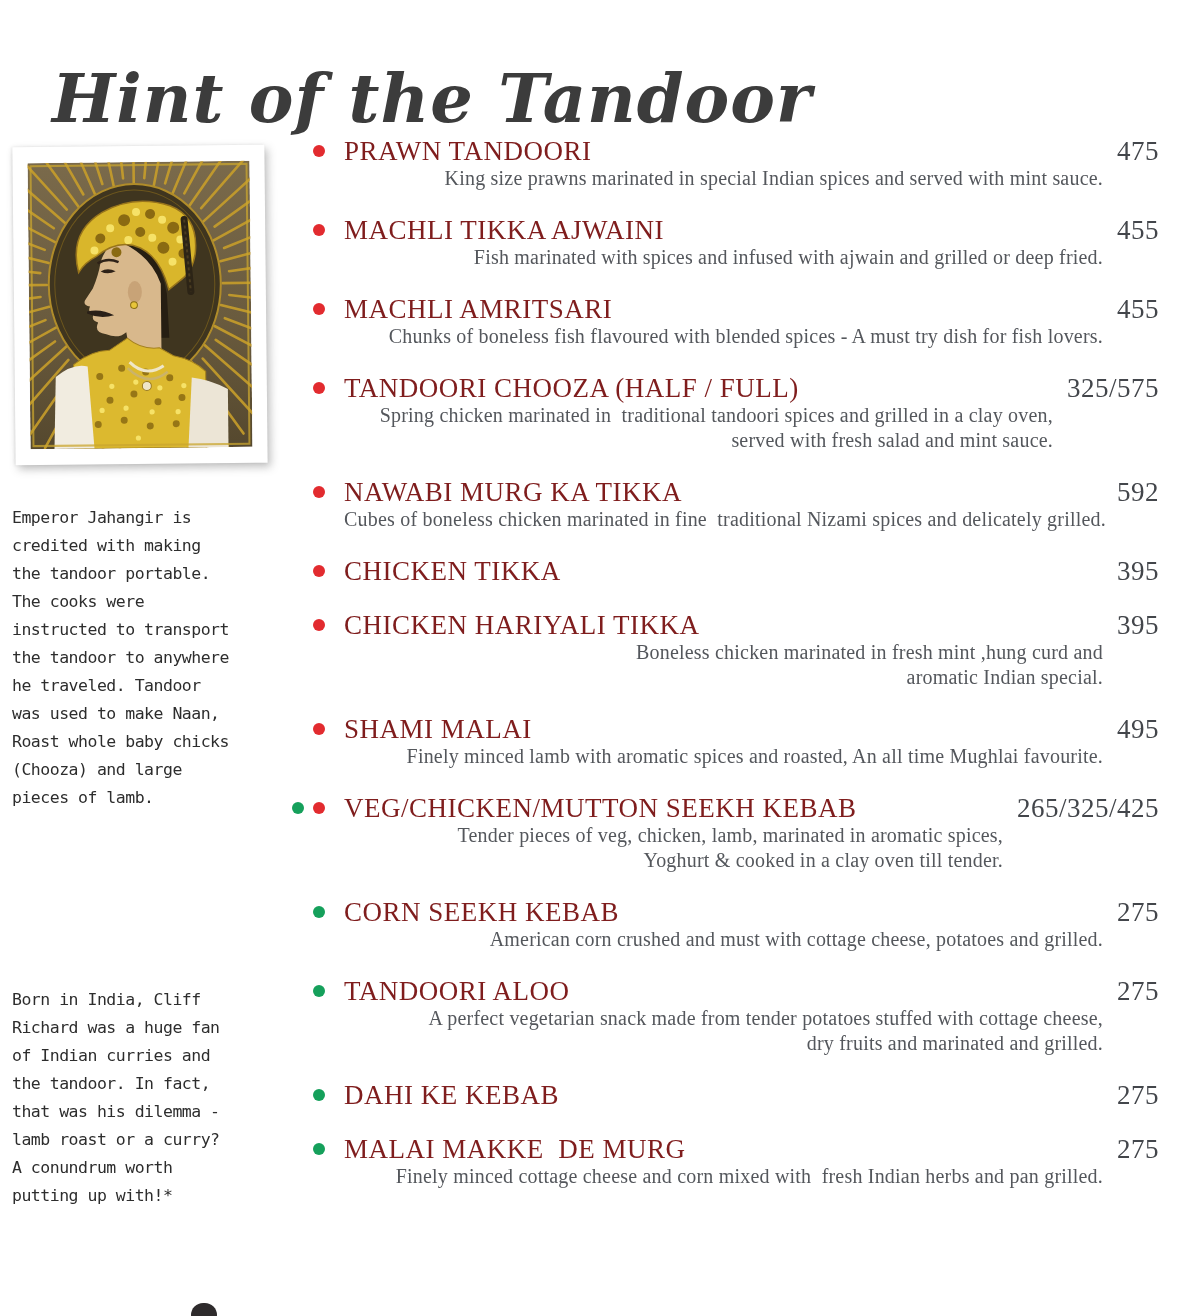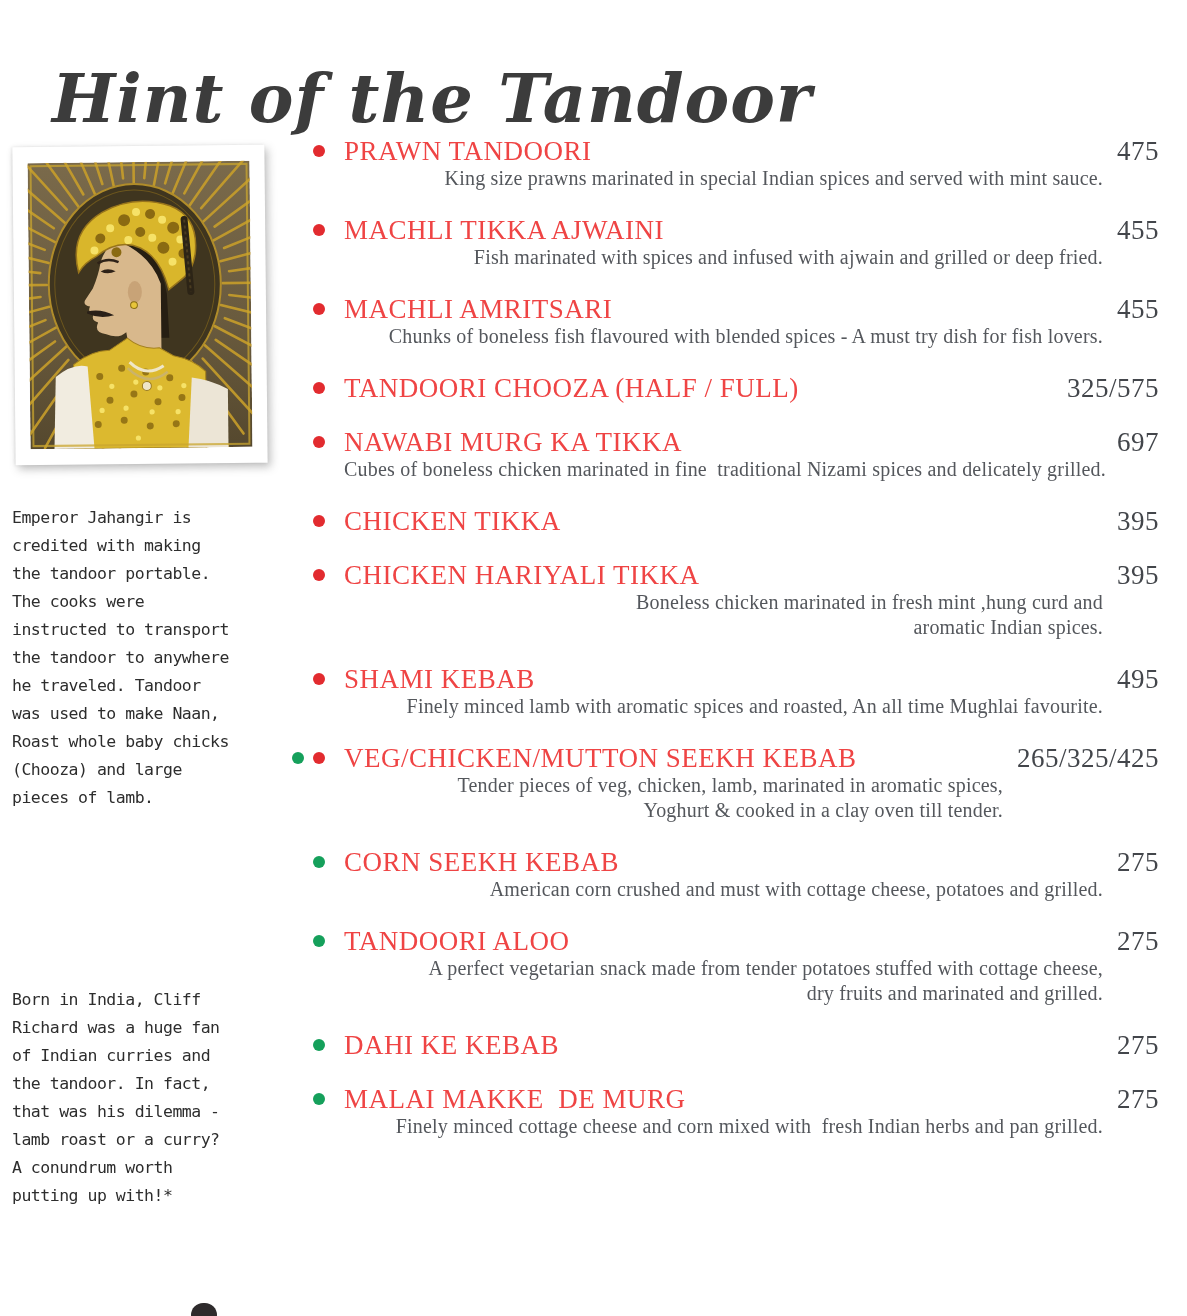--- a/index.html
+++ b/index.html
@@ -37,21 +37,21 @@
     position:absolute;left:290px;top:136px;right:28px;
   }
   .menu-item{display:flex;align-items:flex-start;margin-bottom:24px;}
   .dots{
     flex:none;width:54px;display:flex;justify-content:flex-end;
     gap:9px;padding-right:19px;padding-top:9px;box-sizing:border-box;
   }
   .dot{width:12px;height:12px;border-radius:50%;display:inline-block;}
   .item-content{flex:1;min-width:0;}
   .dish-name{
-    font-size:27px;line-height:30px;letter-spacing:.5px;color:#ef4444;
+    font-size:27px;line-height:30px;letter-spacing:.5px;color:#7f1d1d;
     white-space:pre;
   }
   .dish-desc{font-size:20px;line-height:25px;color:#54575c;letter-spacing:.2px;}
   .dish-desc div{white-space:pre;text-align:right;}
   .dish-price{
     flex:none;margin-left:14px;font-size:27px;line-height:30px;
     color:#43464b;white-space:nowrap;letter-spacing:.5px;
   }
 </style>
 </head>
@@ -267,63 +267,67 @@
         </div>
       </div>
       <div class="dish-price">455</div>
     </div>
     <div class="menu-item">
       <div class="dots">
         <span class="dot" style="background: rgb(226, 43, 47);"></span>
       </div>
       <div class="item-content">
         <div class="dish-name">TANDOORI CHOOZA (HALF / FULL)</div>
+        <div class="dish-desc">
+          <div>Spring chicken marinated in  traditional tandoori spices and grilled in a clay oven,</div>
+          <div>served with fresh salad and mint sauce.</div>
+        </div>
       </div>
       <div class="dish-price">325/575</div>
     </div>
     <div class="menu-item">
       <div class="dots">
         <span class="dot" style="background: rgb(226, 43, 47);"></span>
       </div>
       <div class="item-content">
         <div class="dish-name">NAWABI MURG KA TIKKA</div>
         <div class="dish-desc">
           <div>Cubes of boneless chicken marinated in fine  traditional Nizami spices and delicately grilled.</div>
         </div>
       </div>
-      <div class="dish-price">697</div>
+      <div class="dish-price">592</div>
     </div>
     <div class="menu-item">
       <div class="dots">
         <span class="dot" style="background: rgb(226, 43, 47);"></span>
       </div>
       <div class="item-content">
         <div class="dish-name">CHICKEN TIKKA</div>
       </div>
       <div class="dish-price">395</div>
     </div>
     <div class="menu-item">
       <div class="dots">
         <span class="dot" style="background: rgb(226, 43, 47);"></span>
       </div>
       <div class="item-content">
         <div class="dish-name">CHICKEN HARIYALI TIKKA</div>
         <div class="dish-desc">
           <div>Boneless chicken marinated in fresh mint ,hung curd and</div>
-          <div>aromatic Indian spices.</div>
+          <div>aromatic Indian special.</div>
         </div>
       </div>
       <div class="dish-price">395</div>
     </div>
     <div class="menu-item">
       <div class="dots">
         <span class="dot" style="background: rgb(226, 43, 47);"></span>
       </div>
       <div class="item-content">
-        <div class="dish-name">SHAMI KEBAB</div>
+        <div class="dish-name">SHAMI MALAI</div>
         <div class="dish-desc">
           <div>Finely minced lamb with aromatic spices and roasted, An all time Mughlai favourite.</div>
         </div>
       </div>
       <div class="dish-price">495</div>
     </div>
     <div class="menu-item">
       <div class="dots">
         <span class="dot" style="background: rgb(21, 160, 91);"></span>
         <span class="dot" style="background: rgb(226, 43, 47);"></span>

